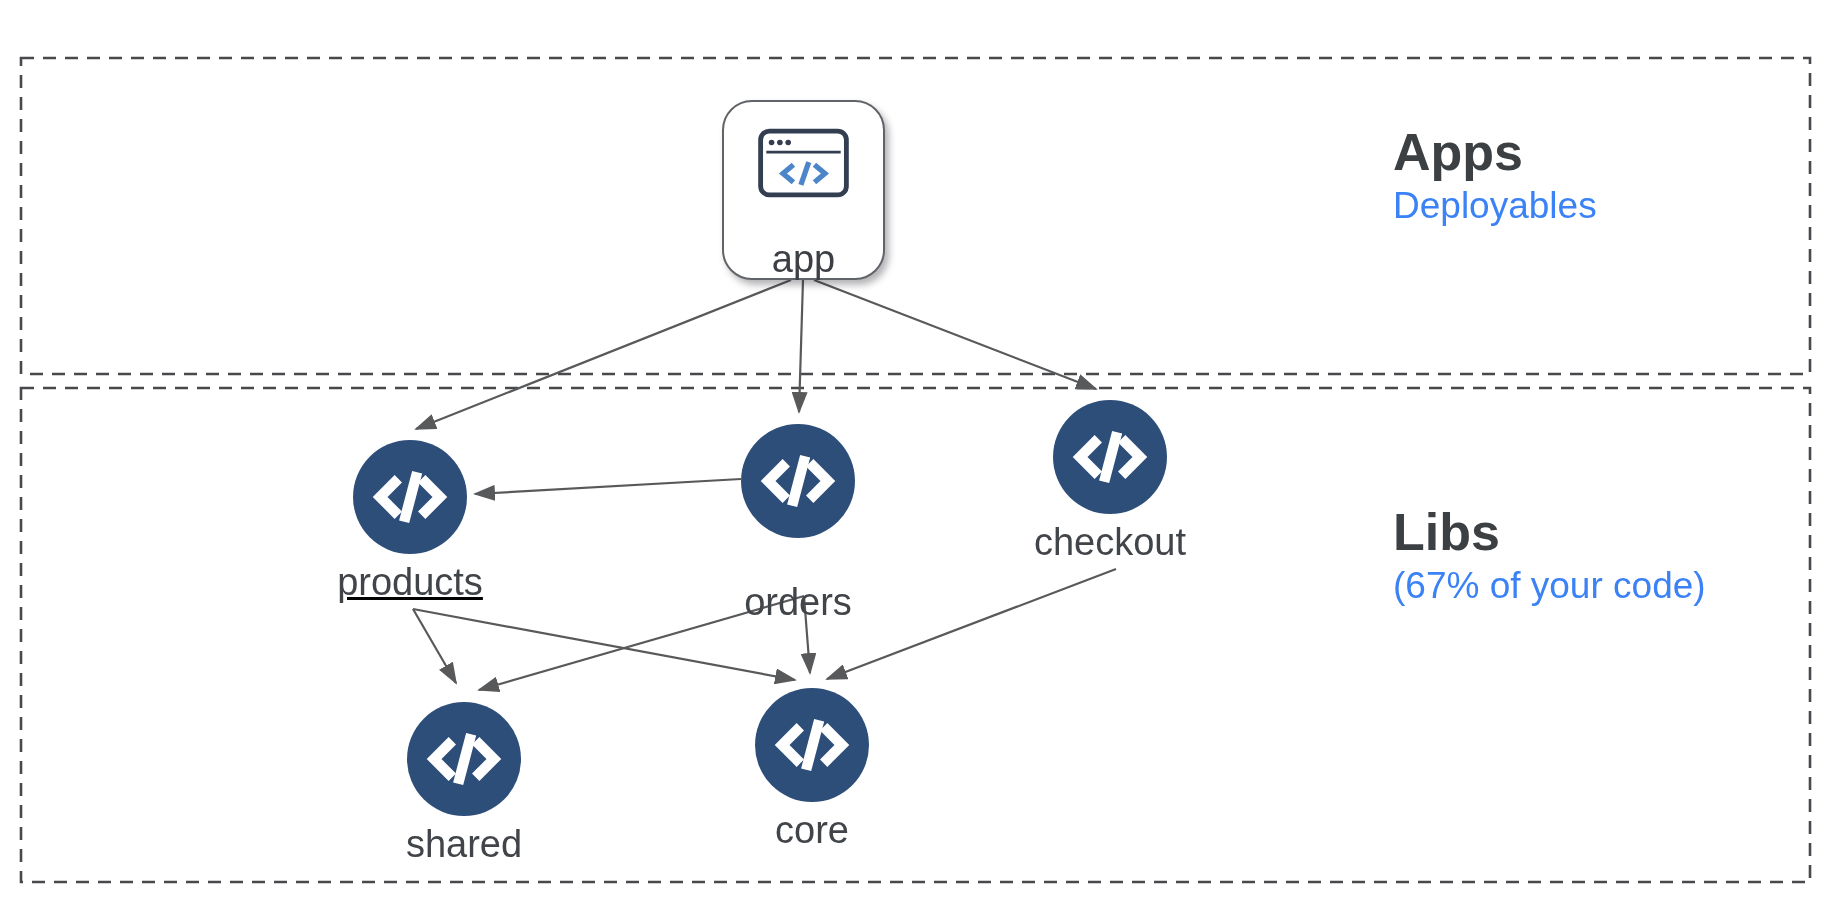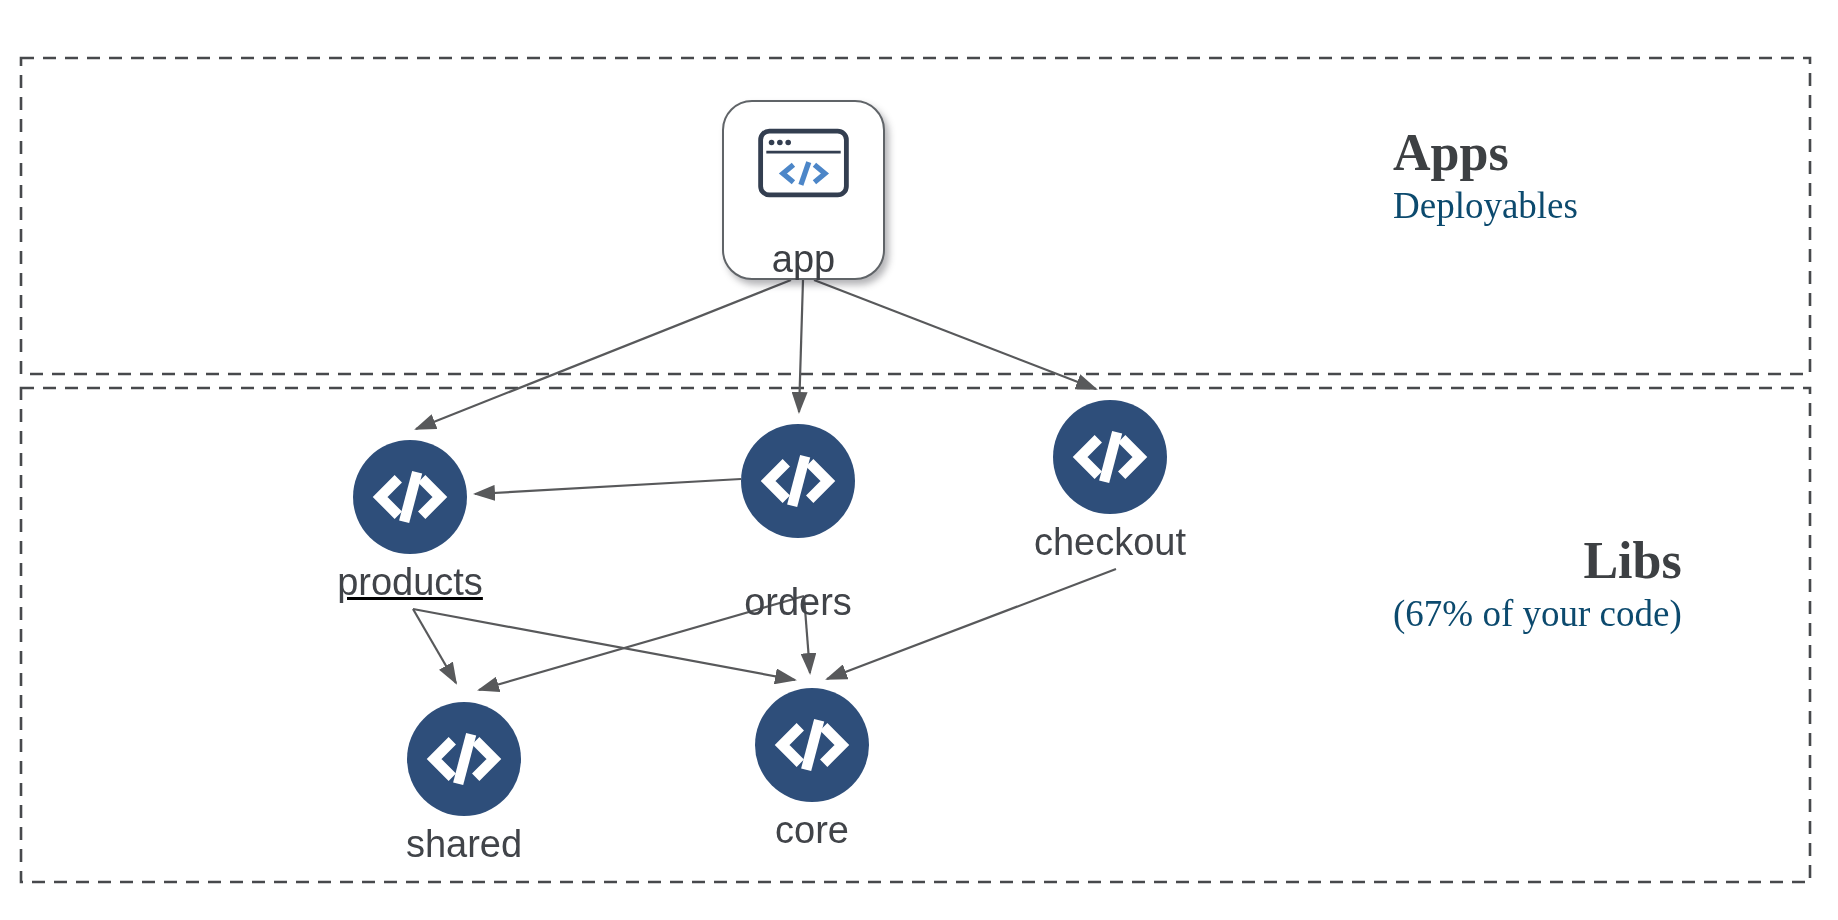--- a/index.html
+++ b/index.html
@@ -58,38 +58,38 @@
   }
   .lib-node-label {
     margin-top: 7px;
     font-size: 38px;
     color: #414449;
     line-height: 1.15;
     white-space: nowrap;
   }
 
   
-  .section-label { position: absolute; left: 1393px; font-family: Liberation Serif, serif; }
+  .section-label { position: absolute; left: 1393px; }
   .section-title {
     font-size: 52px;
     font-weight: bold;
     color: #3d4043;
     line-height: 1.1;
     margin: 0;
   }
   .section-subtitle {
     font-size: 37px;
     font-weight: normal;
-    color: #0c4a6e;
+    color: #3b82f6;
     line-height: 1.15;
     margin: 4px 0 0 0;
     white-space: nowrap;
   }
   .section-apps { top: 124px; }
-  .section-libs { top: 532px; text-align: right; }
+  .section-libs { top: 504px; }
 </style>
 </head>
 <body>
 
 <div class="canvas">
 
   <svg class="connector-layer" viewBox="0 0 1838 920" xmlns="http://www.w3.org/2000/svg">
     <defs>
       <marker id="arrow" markerUnits="userSpaceOnUse" markerWidth="22" markerHeight="16" refX="20" refY="8" orient="auto">
         <path d="M0,0 L22,8 L0,16 Z" fill="#58595b"></path>

